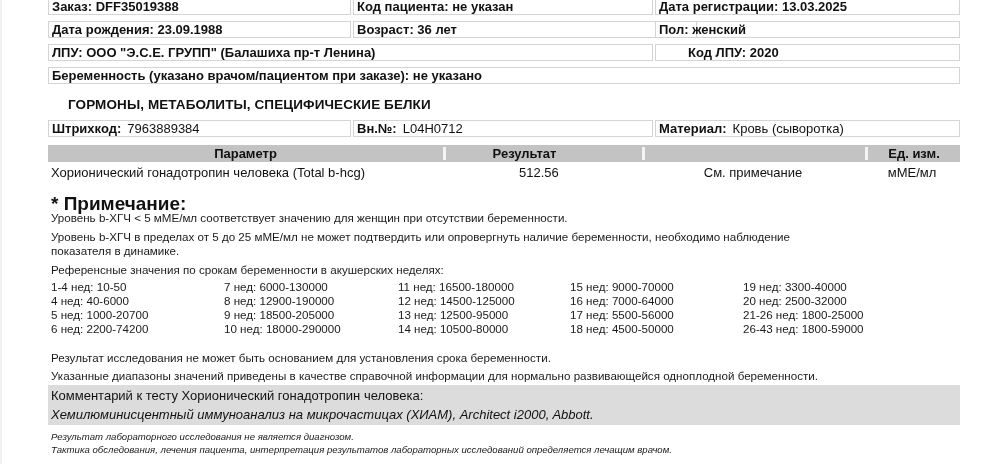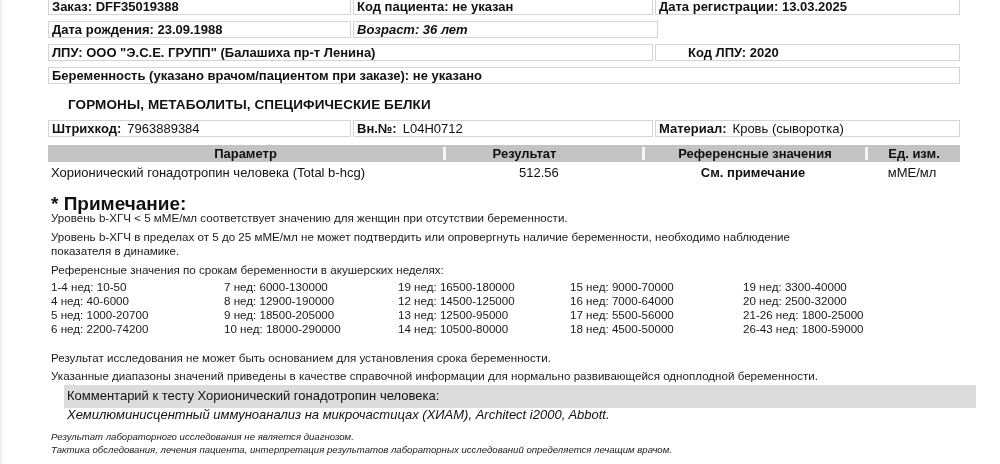--- a/index.html
+++ b/index.html
@@ -16,40 +16,41 @@
     .tbl-head { position:absolute; left:0; top:145px; width:912px; height:17px; background:#c3c3c3; }
     .tbl-head .th { position:absolute; top:0; height:17px; font-size:13px; font-weight:bold; line-height:17px; text-align:center; }
     .tbl-head .sep { position:absolute; top:2px; width:3px; height:13px; background:#f4f4f4; }
     .tbl-row { position:absolute; left:0; top:163px; width:912px; height:19px; font-size:13px; line-height:19px; }
     .tbl-row .td { position:absolute; top:0; }
     .note-title { position:absolute; left:3px; top:193px; font-size:19px; font-weight:bold; }
     .note { position:absolute; left:3px; font-size:11.6px; line-height:14px; color:#1a1a1a; white-space:nowrap; }
     .grid { position:absolute; left:3px; top:280px; font-size:11.6px; line-height:14px; color:#1a1a1a; }
     .grid .gc { position:absolute; top:0; white-space:nowrap; }
     .grid .gi { height:14px; }
-    .comment-box { position:absolute; left:16px; top:385px; width:912px; height:23px; background:#dcdcdc; }
+    .comment-box { position:absolute; left:0; top:385px; width:912px; height:40px; background:#dcdcdc; }
     .comment-box .c1 { position:absolute; left:3px; top:2px; font-size:13px; line-height:17px; }
     .comment-box .c2 { position:absolute; left:3px; top:21px; font-size:13px; line-height:17px; font-style:italic; }
     .disclaimer { position:absolute; left:3px; font-size:9.6px; line-height:12px; font-style:italic; color:#1a1a1a; white-space:nowrap; }
   </style>
 </head>
 <body>
 
 <div class="left-rule"></div>
 
 <div class="page">
 
   <div class="row" style="position:absolute; top:-3px; left:0; width:912px;">
     <div class="cell" style="left:0; width:303px;">Заказ: DFF35019388</div>
     <div class="cell" style="left:305px; width:300px;">Код пациента: не указан</div>
     <div class="cell" style="left:607px; width:305px;">Дата регистрации: 13.03.2025</div>
   </div>
   <div class="row" style="position:absolute; top:20px; left:0; width:912px;">
     <div class="cell" style="left:0; width:303px;">Дата рождения: 23.09.1988</div>
-    <div class="cell" style="left:305px; width:305px;font-style:italic;">Возраст: 36 лет</div>
+    <div class="cell" style="left:305px; width:344px;">Возраст: 36 лет</div>
+    <div class="cell" style="left:607px; width:305px;">Пол: женский</div>
   </div>
   <div class="row" style="position:absolute; top:43px; left:0; width:912px;">
     <div class="cell" style="left:0; width:605px;">ЛПУ: ООО "Э.С.Е. ГРУПП" (Балашиха пр-т Ленина)</div>
     <div class="cell" style="left:607px; width:305px;padding-left:32px;">Код ЛПУ: 2020</div>
   </div>
   <div class="row" style="position:absolute; top:66px; left:0; width:912px;">
     <div class="cell" style="left:0; width:912px;">Беременность (указано врачом/пациентом при заказе): не указано</div>
   </div>
 
   <div class="section-title">ГОРМОНЫ, МЕТАБОЛИТЫ, СПЕЦИФИЧЕСКИЕ БЕЛКИ</div>
@@ -64,29 +65,28 @@
     <div class="cell" style="left:607px; width:305px;">
       <span class="lbl">Материал:</span><span class="val">Кровь (сыворотка)</span>
     </div>
   </div>
 
   <div class="tbl-head">
     <div class="th" style="left:0; width:395px;">Параметр</div>
     <div class="sep" style="left:395px;"></div>
     <div class="th" style="left:398px; width:157px;">Результат</div>
     <div class="sep" style="left:594px;"></div>
-    <div class="th" style="left:597px; width:220px;">Референсные значения</div>
     <div class="sep" style="left:817px;"></div>
     <div class="th" style="left:820px; width:92px;border-radius:7px;">Ед. изм.</div>
   </div>
 
   <div class="tbl-row">
     <div class="td" style="left:3px;">Хорионический гонадотропин человека (Total b-hcg)</div>
     <div class="td" style="left:471px;">512.56</div>
-    <div class="td" style="left:645px; width:120px; text-align:center;font-weight:bold;">См. примечание</div>
+    <div class="td" style="left:645px; width:120px; text-align:center;">См. примечание</div>
     <div class="td" style="left:819px; width:90px; text-align:center;">мМЕ/мл</div>
   </div>
 
   <div class="note-title">* Примечание:</div>
   <div class="note" style="top:211px;">Уровень b-ХГЧ &lt; 5 мМЕ/мл соответствует значению для женщин при отсутствии беременности.</div>
   <div class="note" style="top:230px;">Уровень b-ХГЧ в пределах от 5 до 25 мМЕ/мл не может подтвердить или опровергнуть наличие беременности, необходимо наблюдение</div>
   <div class="note" style="top:244px;">показателя в динамике.</div>
   <div class="note" style="top:263px;">Референсные значения по срокам беременности в акушерских неделях:</div>
 
   <div class="grid">
@@ -96,21 +96,21 @@
       <div class="gi">5 нед: 1000-20700</div>
       <div class="gi">6 нед: 2200-74200</div>
     </div>
     <div class="gc" style="left:173px;">
       <div class="gi">7 нед: 6000-130000</div>
       <div class="gi">8 нед: 12900-190000</div>
       <div class="gi">9 нед: 18500-205000</div>
       <div class="gi">10 нед: 18000-290000</div>
     </div>
     <div class="gc" style="left:347px;">
-      <div class="gi">19 нед: 16500-180000</div>
+      <div class="gi">11 нед: 16500-180000</div>
       <div class="gi">12 нед: 14500-125000</div>
       <div class="gi">13 нед: 12500-95000</div>
       <div class="gi">14 нед: 10500-80000</div>
     </div>
     <div class="gc" style="left:519px;">
       <div class="gi">15 нед: 9000-70000</div>
       <div class="gi">16 нед: 7000-64000</div>
       <div class="gi">17 нед: 5500-56000</div>
       <div class="gi">18 нед: 4500-50000</div>
     </div>

